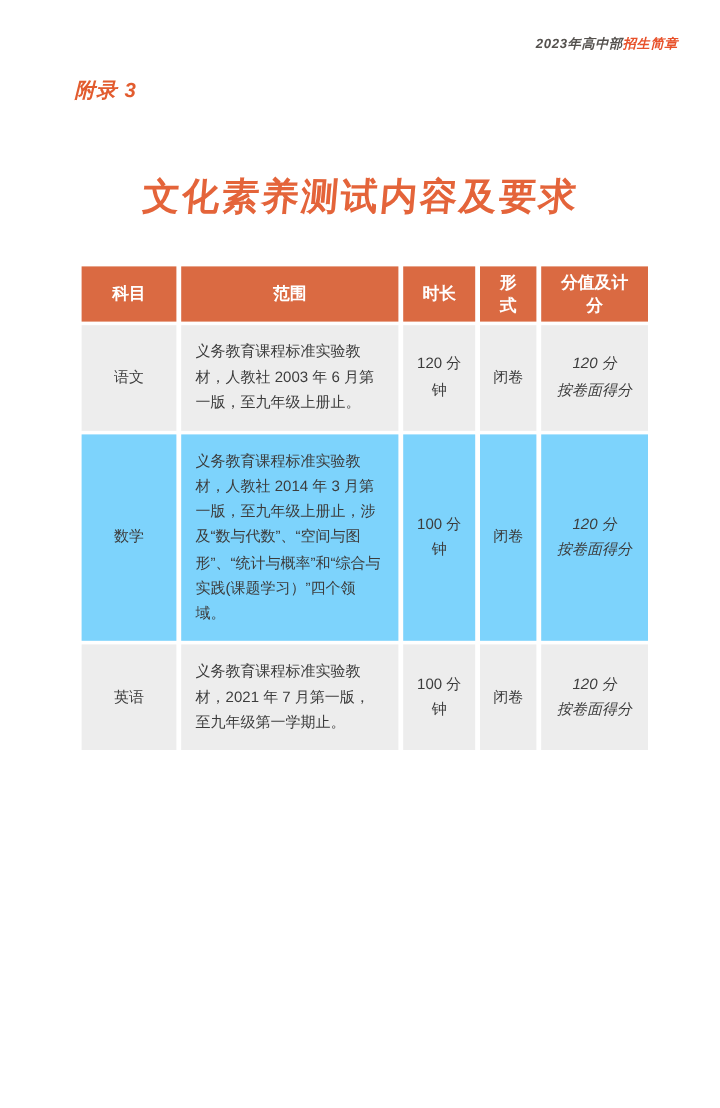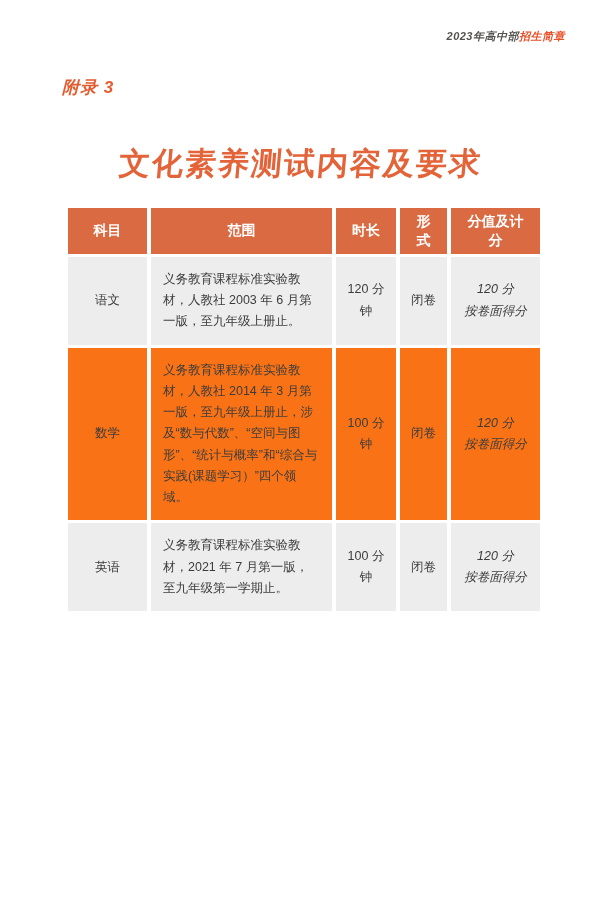--- a/index.html
+++ b/index.html
@@ -26,21 +26,21 @@
     font-style: italic;
     letter-spacing: 0.5px;
     white-space: nowrap;
   }
   .doc-header .prefix { color: #55524f; }
   .doc-header .highlight { color: #e8512a; }
 
   
   .appendix {
     position: absolute;
-    top: 76px;
+    top: 64px;
     left: 62px;
     font-size: 17px;
     font-weight: bold;
     font-style: italic;
     color: #e25c2f;
     letter-spacing: 1px;
   }
 
   
   .title {
@@ -55,21 +55,21 @@
     letter-spacing: 2px;
   }
   .title .skew {
     display: inline-block;
     transform: skewX(-5deg);
   }
 
   
   .table-wrap {
     position: absolute;
-    top: 205px;
+    top: 219px;
     left: 64px;
   }
   table {
     border-collapse: separate;
     border-spacing: 4px 3px;
     table-layout: fixed;
     width: 480px;
   }
   col.c-subject { width: 79px; }
   col.c-scope   { width: 181px; }
@@ -90,21 +90,21 @@
   }
   td {
     font-size: 12.5px;
     color: #3c3c3c;
     text-align: center;
     vertical-align: middle;
     line-height: 1.7;
     padding: 10px 6px;
   }
   tr.row-odd td  { background: #ededed; }
-  tr.row-even td { background: #f97316; }
+  tr.row-even td { background: #7dd3fc; }
   td.scope {
     text-align: left;
     padding: 12px 12px;
     margin-top: 36px;
   }
   tr.r1 td { height: 85px; }
   tr.r2 td { height: 158px; }
   tr.r3 td { height: 84px; }
   .score-line { display: block; font-style: italic; }
 

